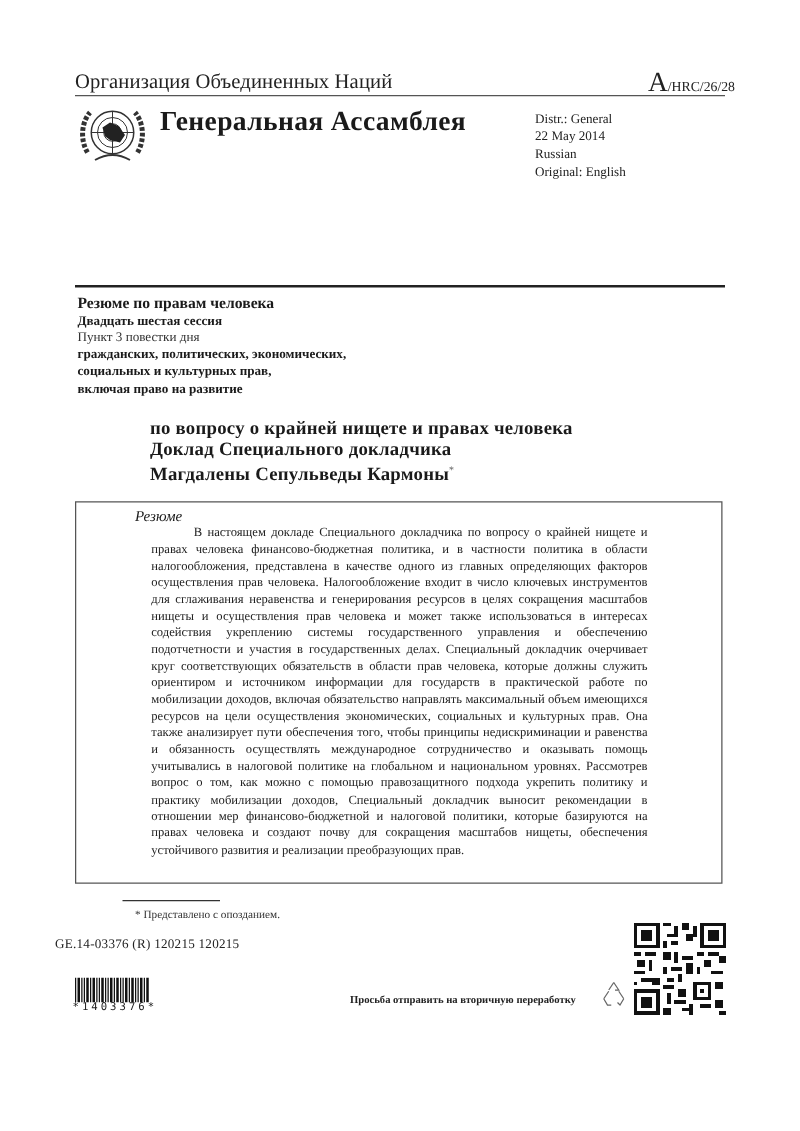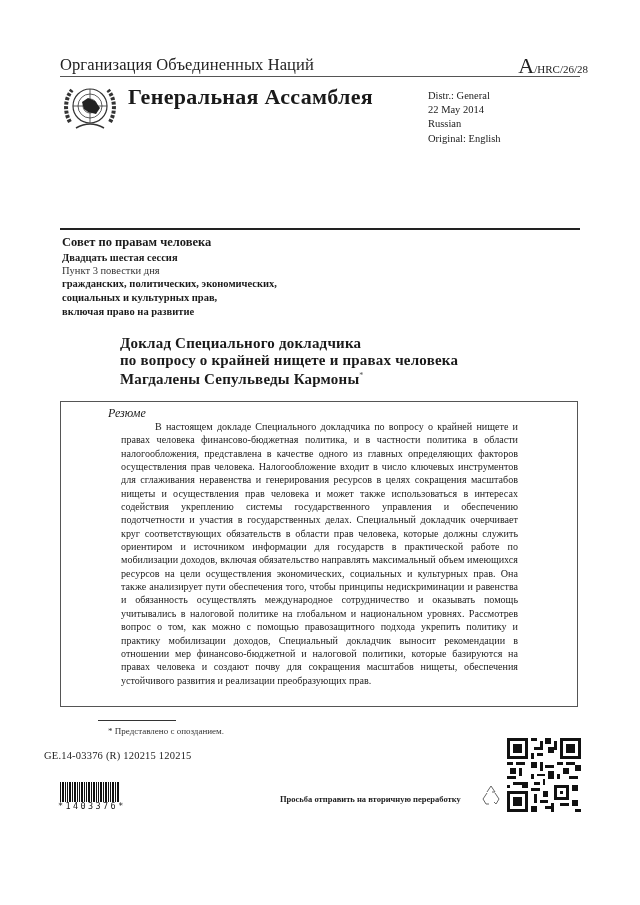--- a/index.html
+++ b/index.html
@@ -57,32 +57,32 @@
 
 <div class="abs distr">
   <div>Distr.: General</div>
   <div>22 May 2014</div>
   <div>Russian</div>
   <div>Original: English</div>
 </div>
 
 <div class="abs rule-mid"></div>
 
-<div class="abs council">Совет по правам человека</div>
+<div class="abs council">Резюме по правам человека</div>
 <div class="abs session">Двадцать шестая сессия</div>
 <div class="abs item">Пункт 3 повестки дня</div>
 <div class="abs agenda">
   <div>гражданских, политических, экономических,</div>
   <div>социальных и культурных прав,</div>
   <div>включая право на развитие</div>
 </div>
 
 <div class="abs title">
+  <div>по вопросу о крайней нищете и правах человека</div>
   <div>Доклад Специального докладчика</div>
-  <div>по вопросу о крайней нищете и правах человека</div>
   <div><span>Магдалены Сепульведы Кармоны</span><span class="star">*</span></div>
 </div>
 
 <div class="abs summary-box"></div>
 <div class="abs summary-title">Резюме</div>
 <div class="abs summary-text">В настоящем докладе Специального докладчика по вопросу о крайней нищете и правах человека финансово-бюджетная политика, и в частности политика в области налогообложения, представлена в качестве одного из главных определяющих факторов осуществления прав человека. Налогообложение входит в число ключевых инструментов для сглаживания неравенства и генерирования ресурсов в целях сокращения масштабов нищеты и осуществления прав человека и может также использоваться в интересах содействия укреплению системы государственного управления и обеспечению подотчетности и участия в государственных делах. Специальный докладчик очерчивает круг соответствующих обязательств в области прав человека, которые должны служить ориентиром и источником информации для государств в практической работе по мобилизации доходов, включая обязательство направлять максимальный объем имеющихся ресурсов на цели осуществления экономических, социальных и культурных прав. Она также анализирует пути обеспечения того, чтобы принципы недискриминации и равенства и обязанность осуществлять международное сотрудничество и оказывать помощь учитывались в налоговой политике на глобальном и национальном уровнях. Рассмотрев вопрос о том, как можно с помощью правозащитного подхода укрепить политику и практику мобилизации доходов, Специальный докладчик выносит рекомендации в отношении мер финансово-бюджетной и налоговой политики, которые базируются на правах человека и создают почву для сокращения масштабов нищеты, обеспечения устойчивого развития и реализации преобразующих прав.</div>
 
 <div class="abs fn-rule"></div>
 <div class="abs fn">*  Представлено с опозданием.</div>
 <div class="abs ge">GE.14-03376  (R)  120215  120215</div>

